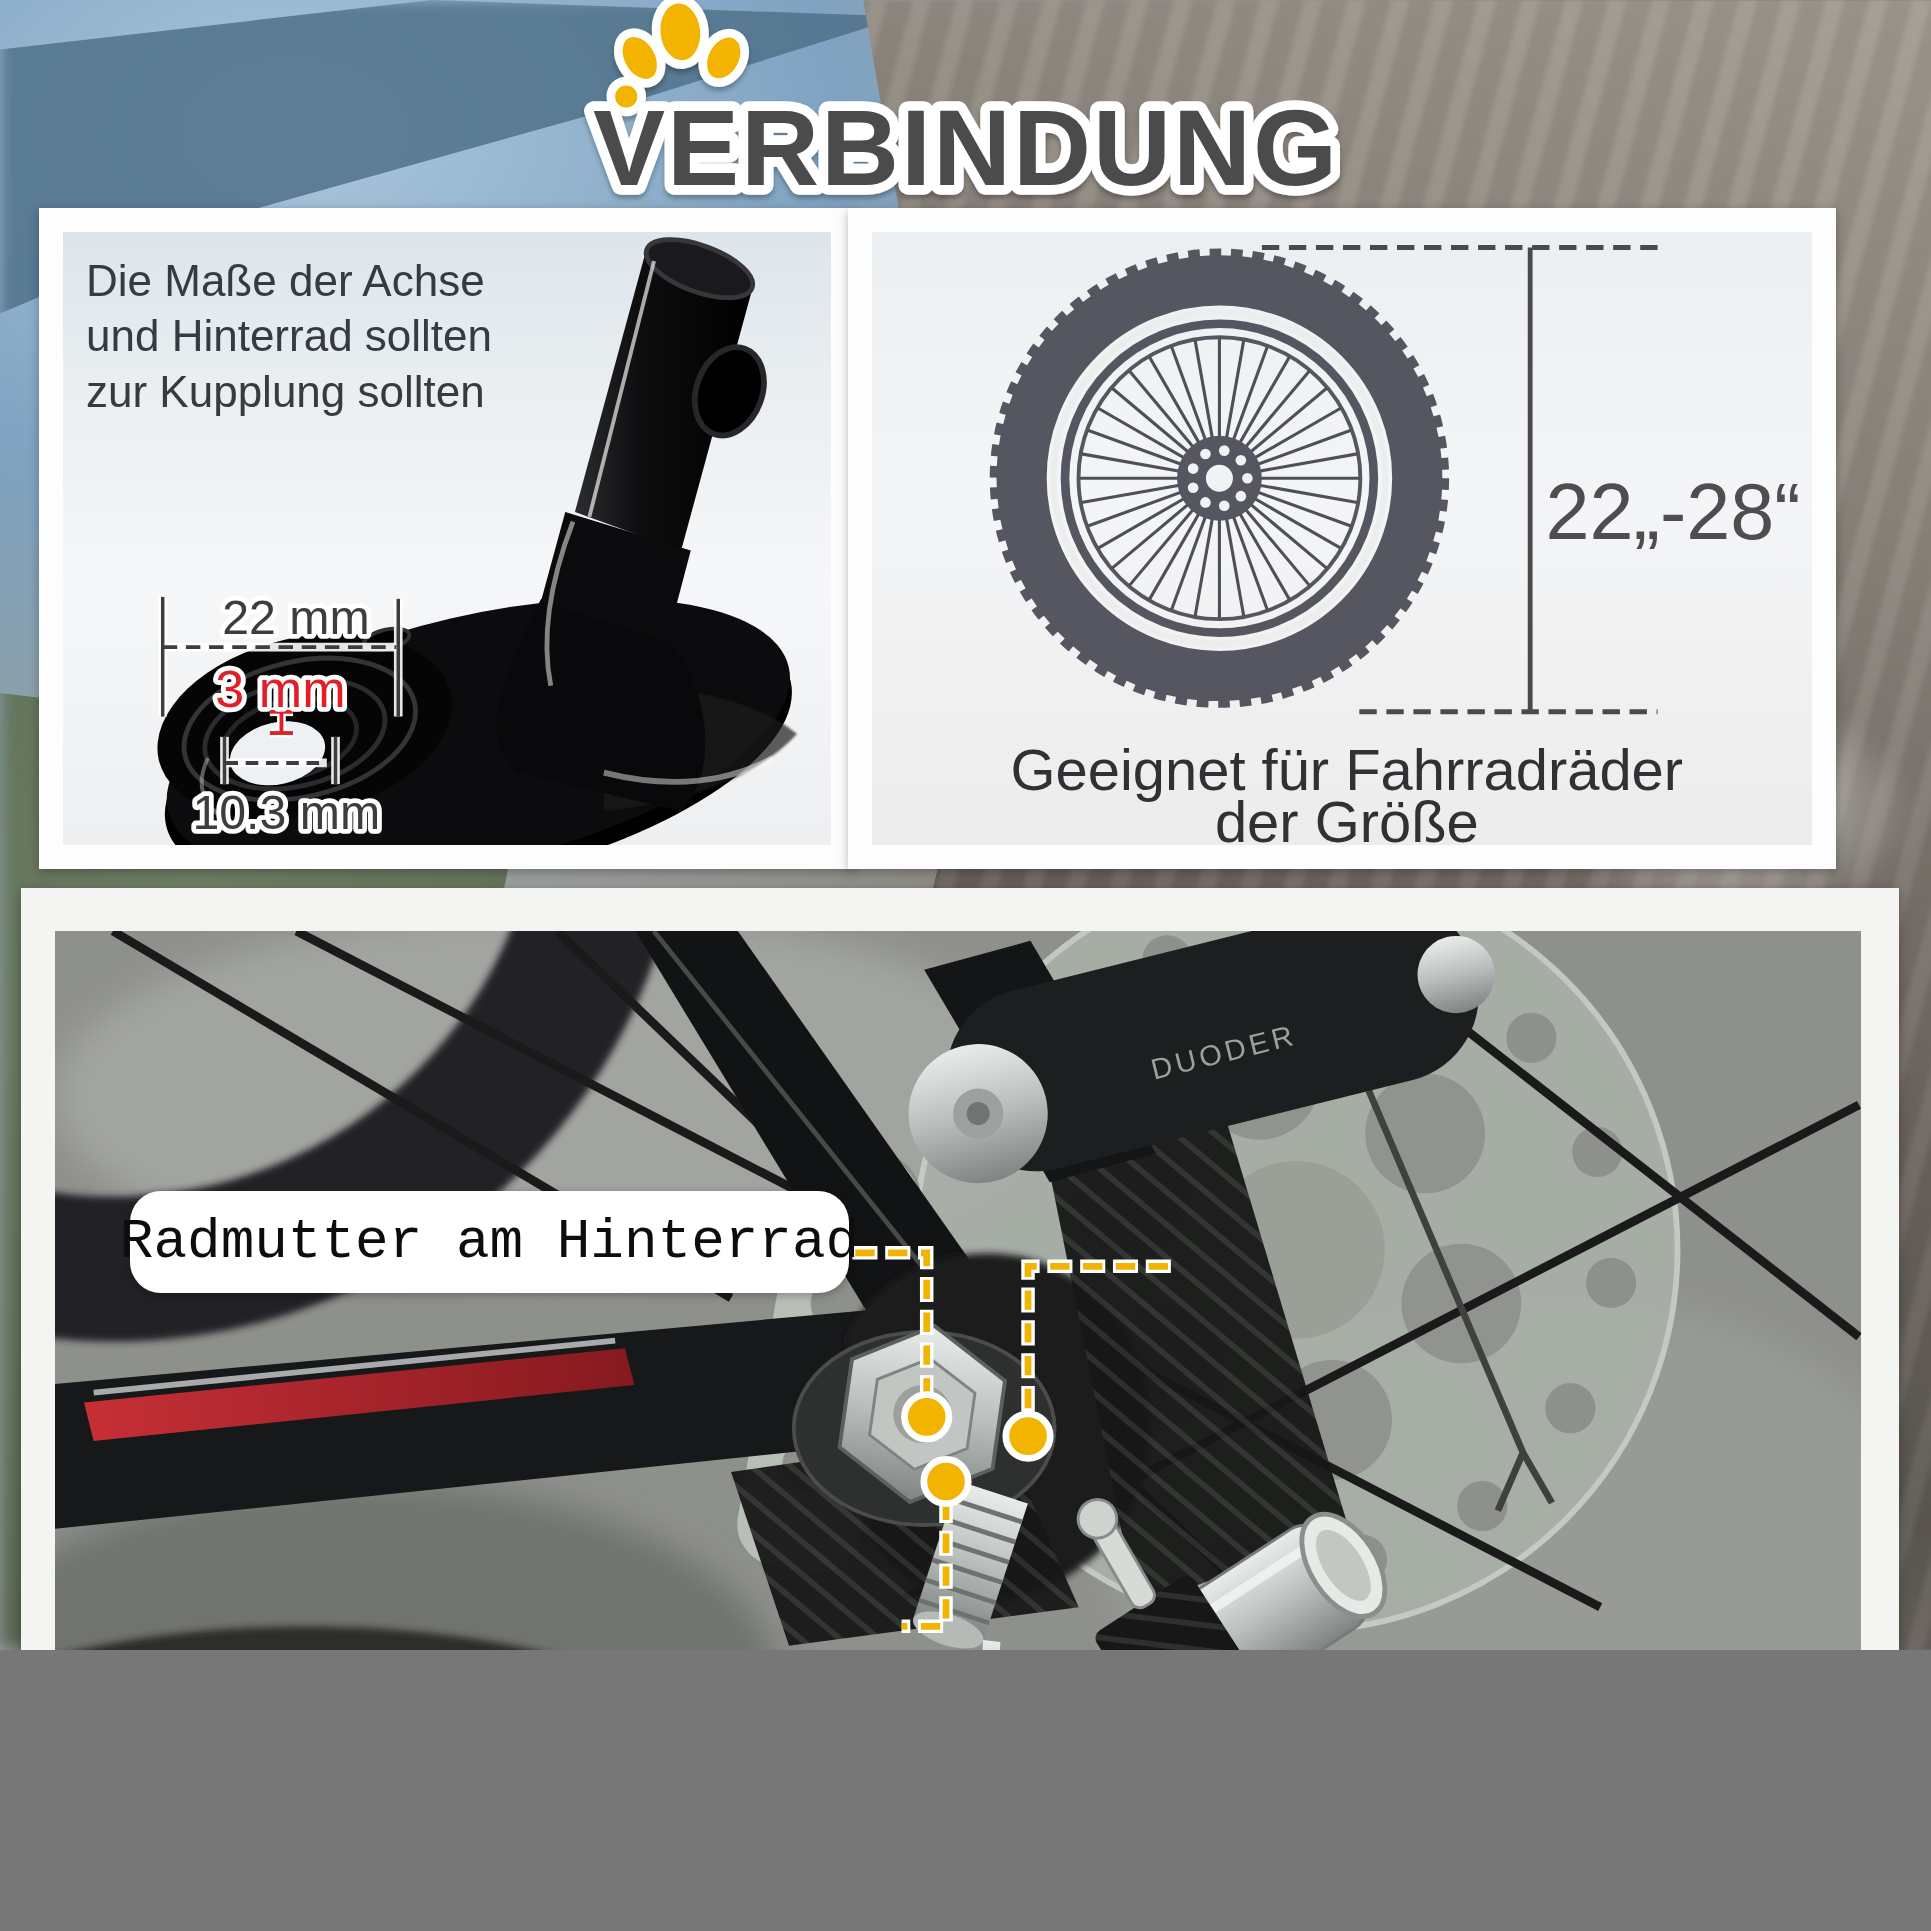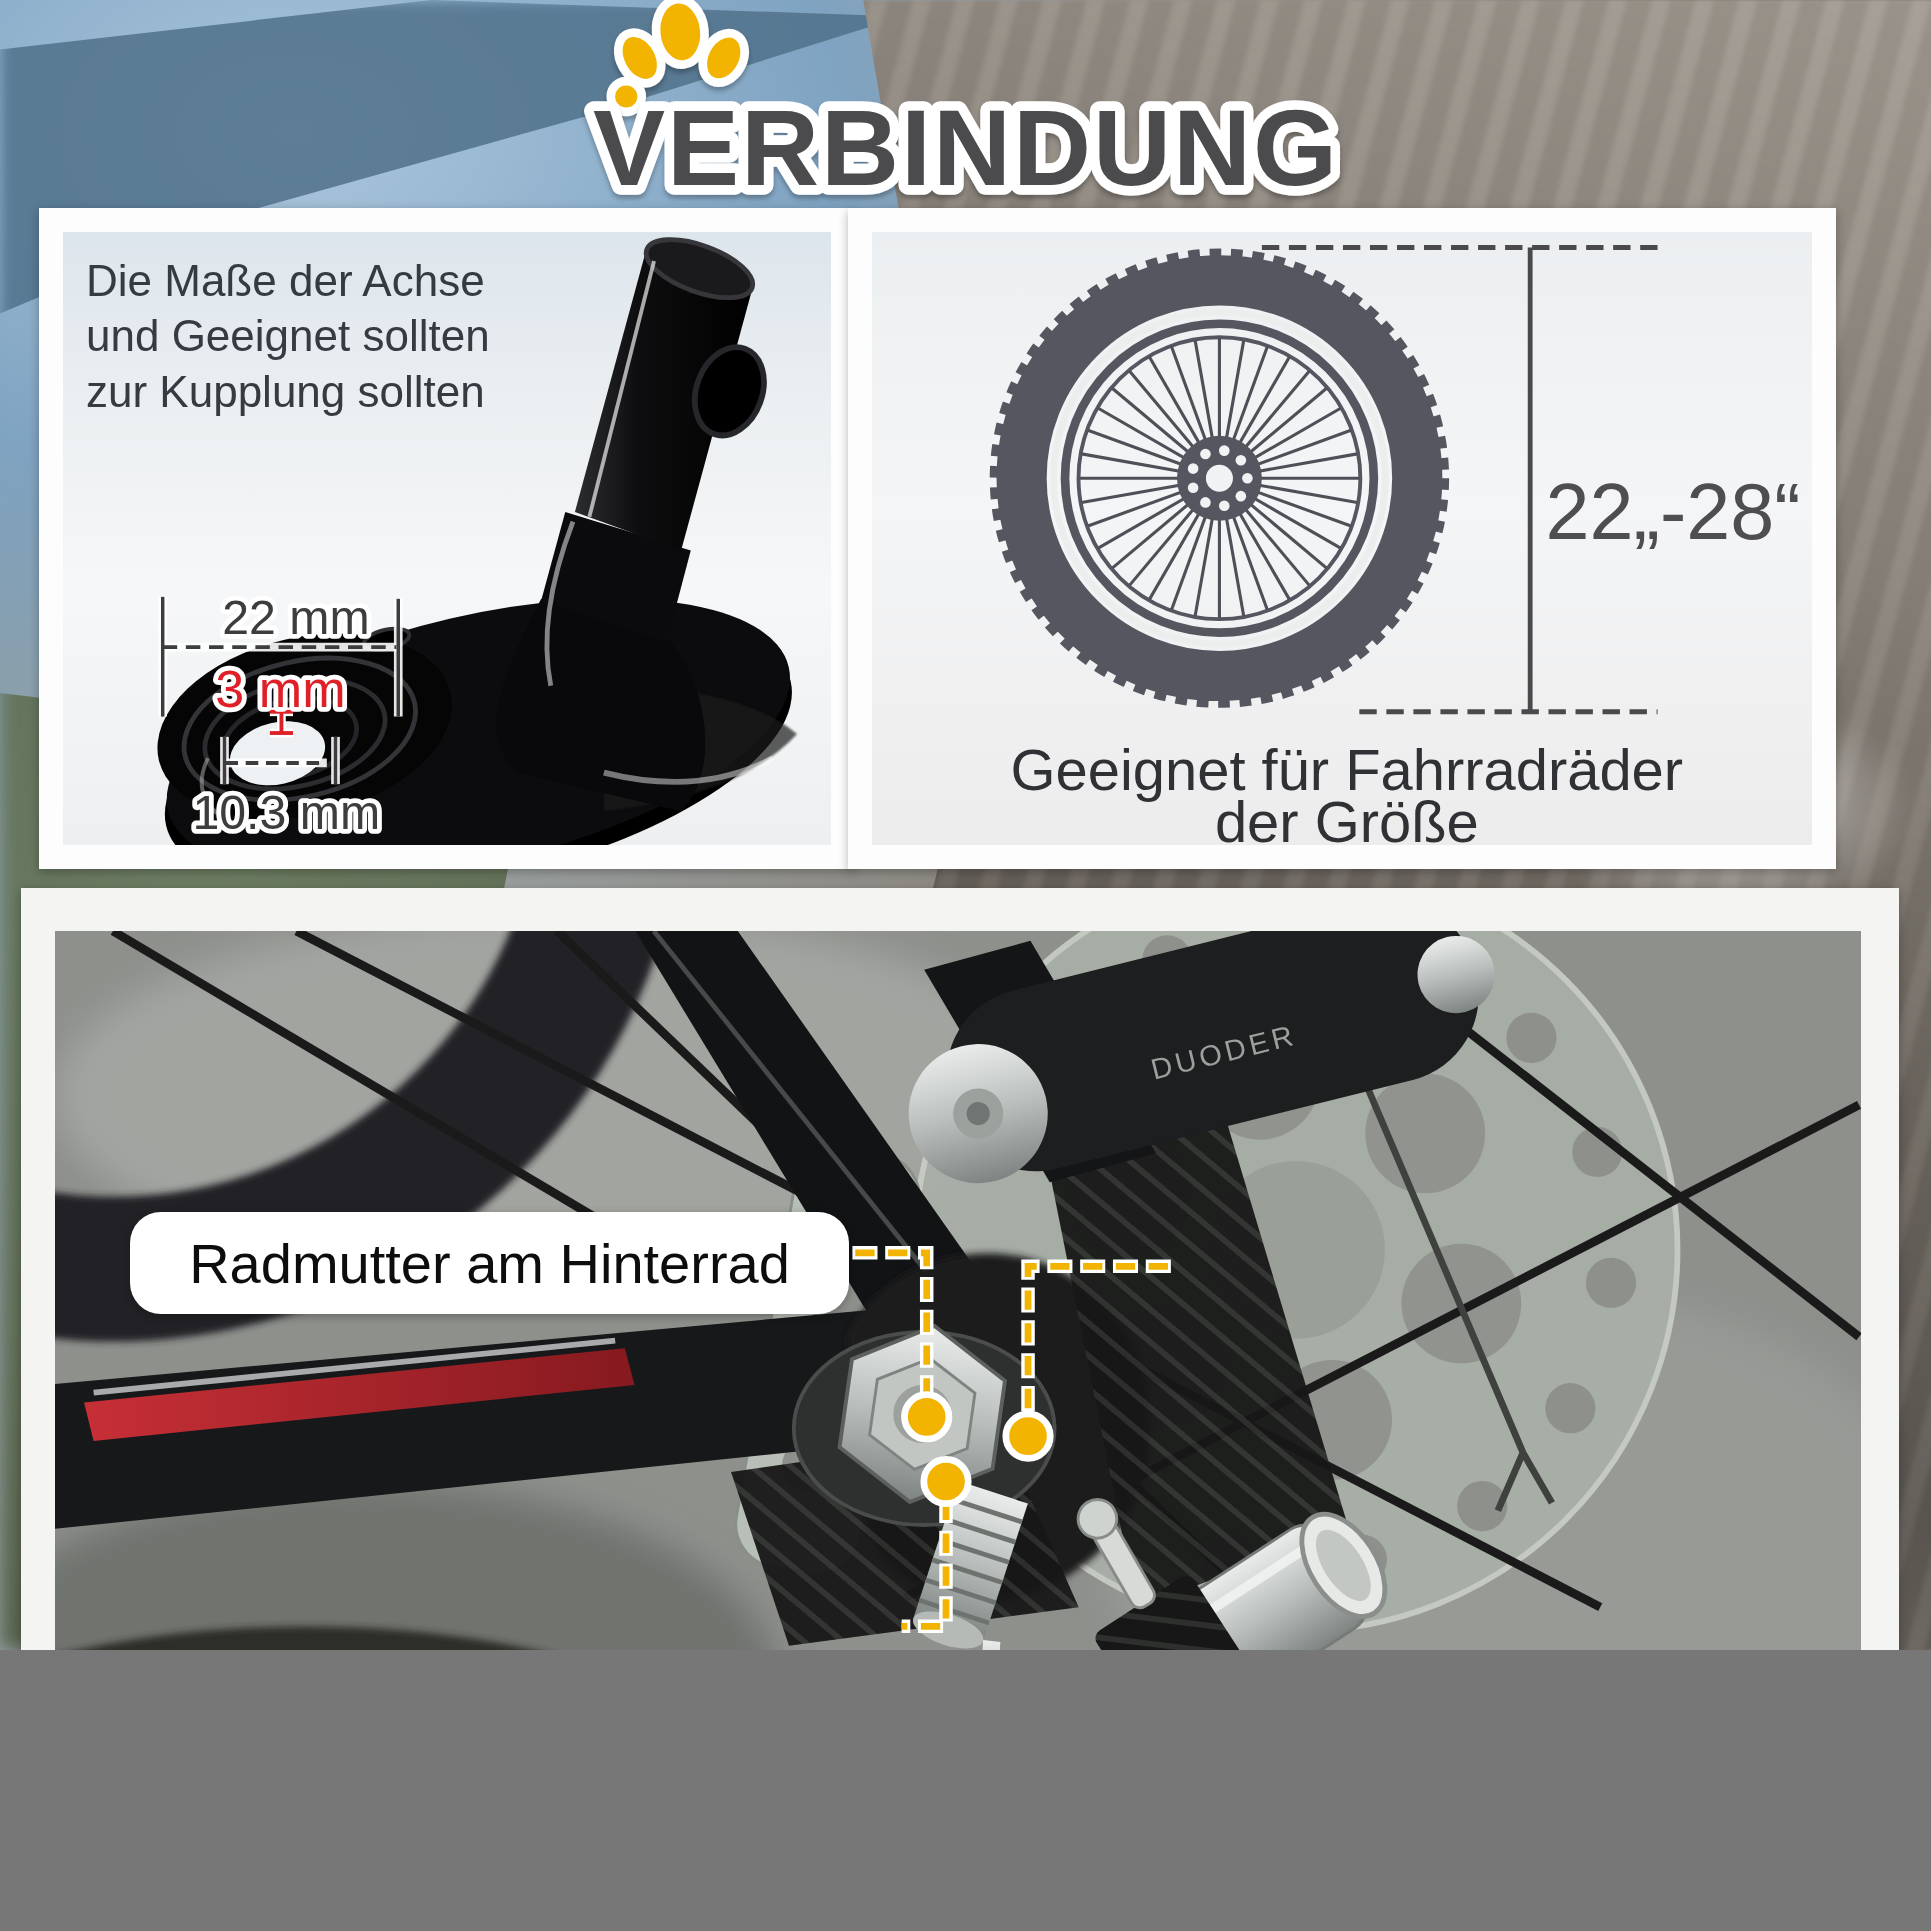--- a/index.html
+++ b/index.html
@@ -67,21 +67,21 @@
       <ellipse cx="204" cy="33" rx="25" ry="34" fill="#f2b400" stroke="#ffffff" stroke-width="9" transform="rotate(-6 204 33)"></ellipse>
       <ellipse cx="249" cy="60" rx="20" ry="27" fill="#f2b400" stroke="#ffffff" stroke-width="9" transform="rotate(28 249 60)"></ellipse>
     </g>
     <text class="title-text" x="500" y="192" text-anchor="middle" fill="#4b4b4d" stroke="#ffffff" stroke-width="20" stroke-linejoin="round" paint-order="stroke" filter="url(#ds)">VERBINDUNG</text>
   </svg>
 
   <div class="panel panel-left">
     <div class="panel-inner inner-axle">
       <div class="axle-desc">
         <div>Die Maße der Achse</div>
-        <div>und Geeignet sollten</div>
+        <div>und Hinterrad sollten</div>
         <div>zur Kupplung sollten</div>
       </div>
       <svg width="768" height="613" viewBox="0 0 795 635" style="position:absolute;left:0;top:0">
         <defs>
           <linearGradient id="tubeG" x1="0" y1="0" x2="1" y2="0">
             <stop offset="0" stop-color="#2c2d30"></stop>
               <stop offset=".35" stop-color="#0e0e10"></stop>
               <stop offset="1" stop-color="#000000"></stop>
           </linearGradient>
           <filter id="softb">
@@ -392,19 +392,19 @@
           <path d="M861 378 H938 V528"></path>
           <path d="M1191 392 H1043 V548"></path>
           <path d="M958 632 V765 H912"></path>
         </g>
         <circle cx="938" cy="548" r="23" fill="#f2b400" stroke="#ffffff" stroke-width="7"></circle>
         <circle cx="1043" cy="568" r="23" fill="#f2b400" stroke="#ffffff" stroke-width="7"></circle>
         <circle cx="958" cy="615" r="23" fill="#f2b400" stroke="#ffffff" stroke-width="7"></circle>
       </g>
     </svg>
 
-    <div class="callout" style="left:109px;top:324px;width:719px;height:102px;">
+    <div class="callout" style="left:109px;top:303px;width:719px;height:102px;font-family:Liberation Mono, monospace;">
       <span>Radmutter am Hinterrad</span>
     </div>
   </div>
 
 </div>
 
 
 </body></html>

